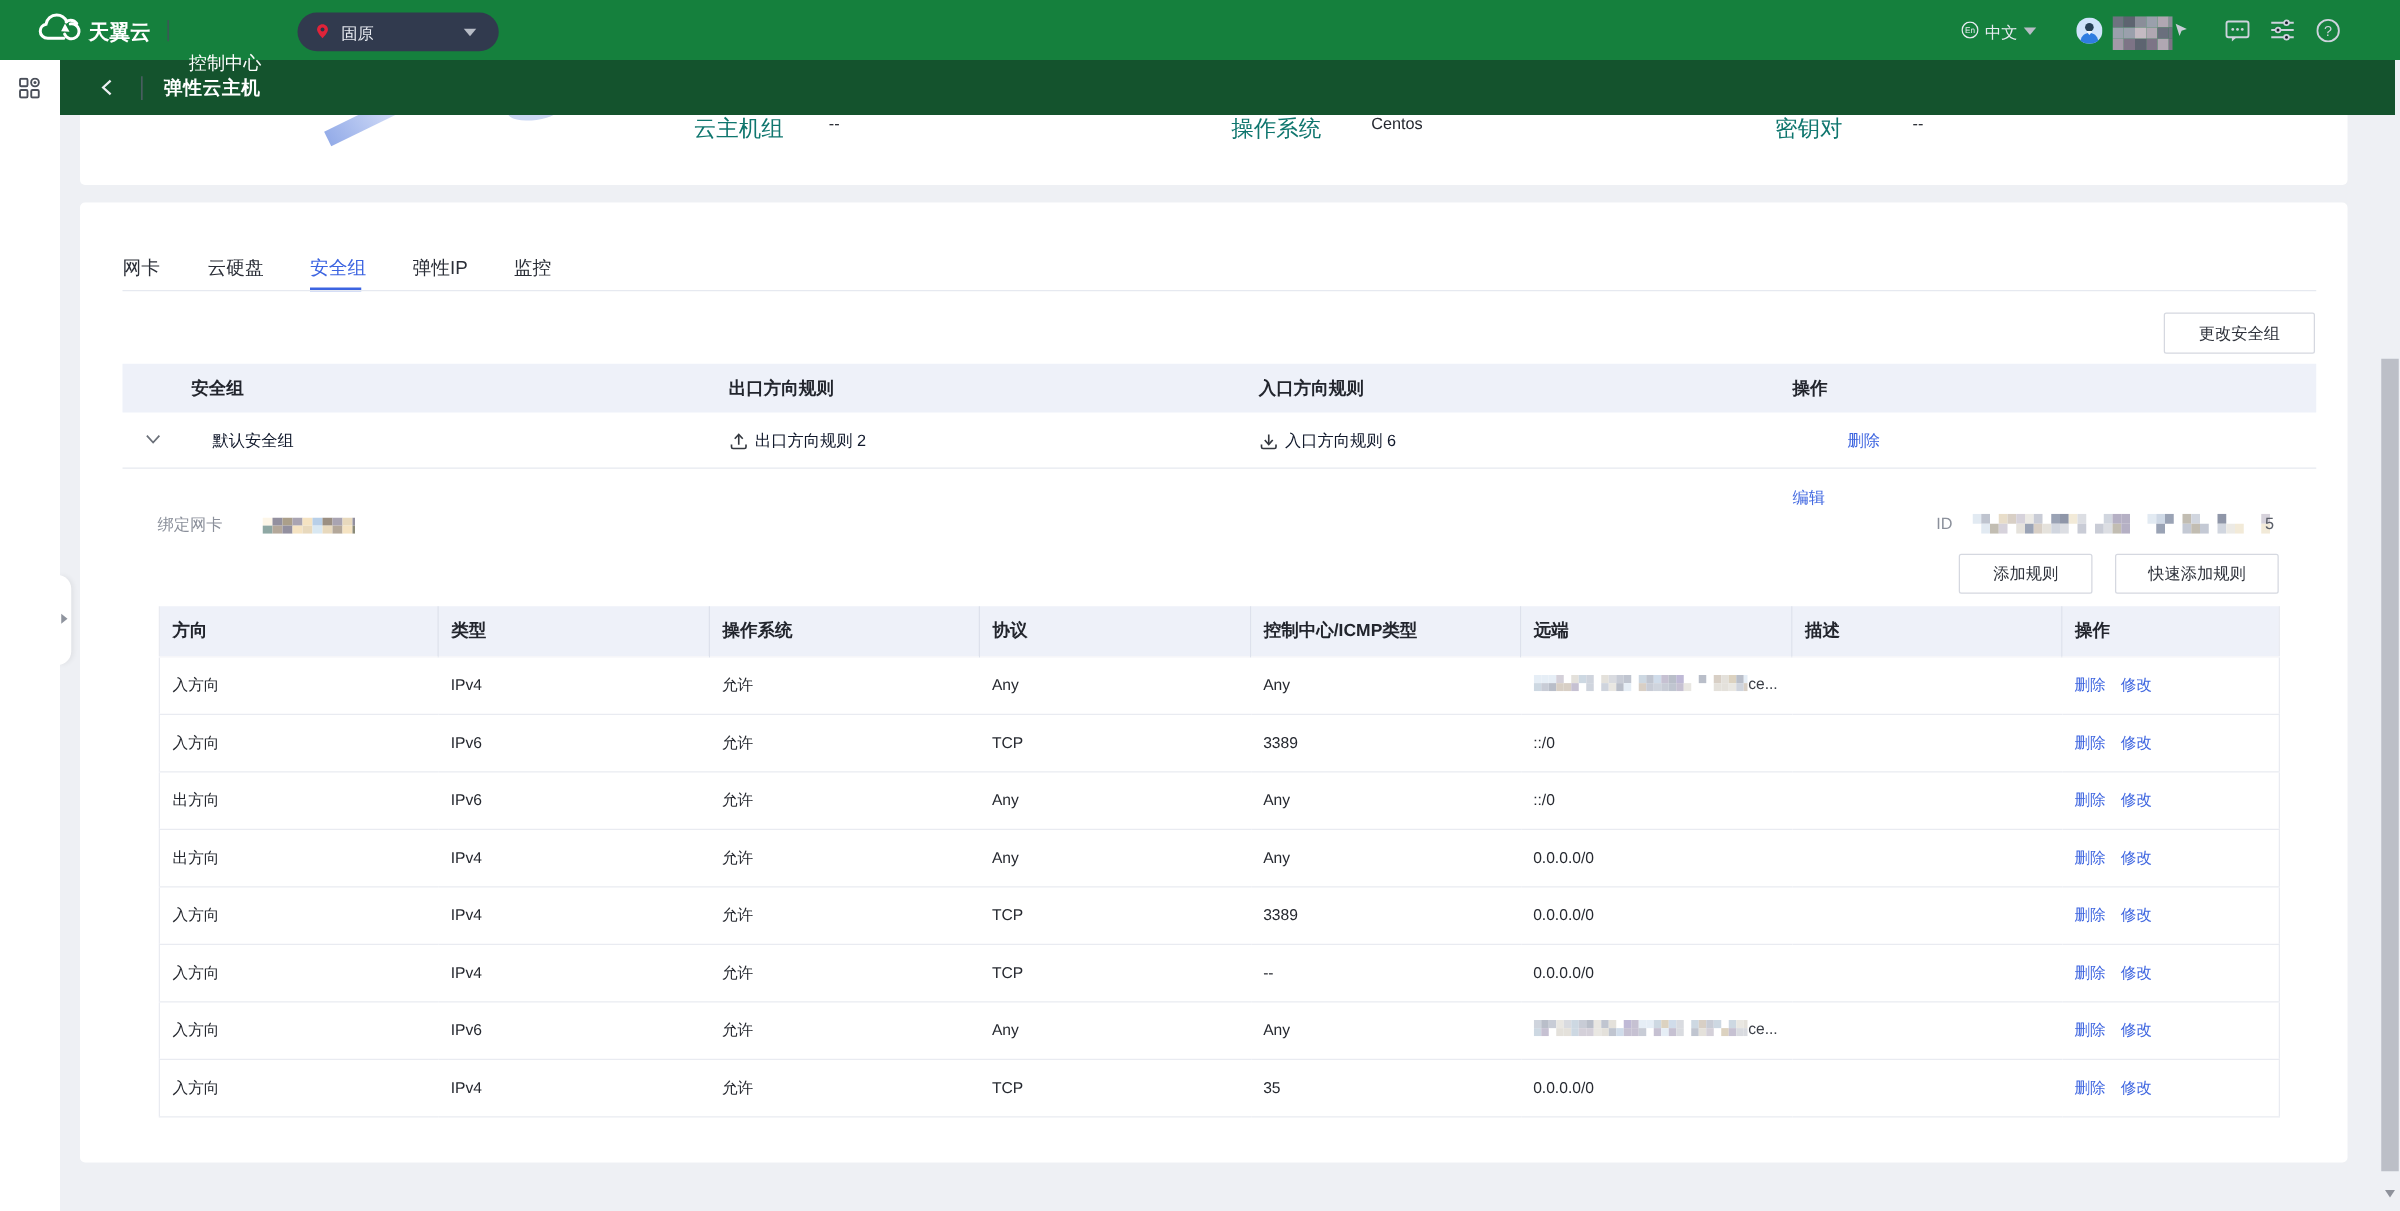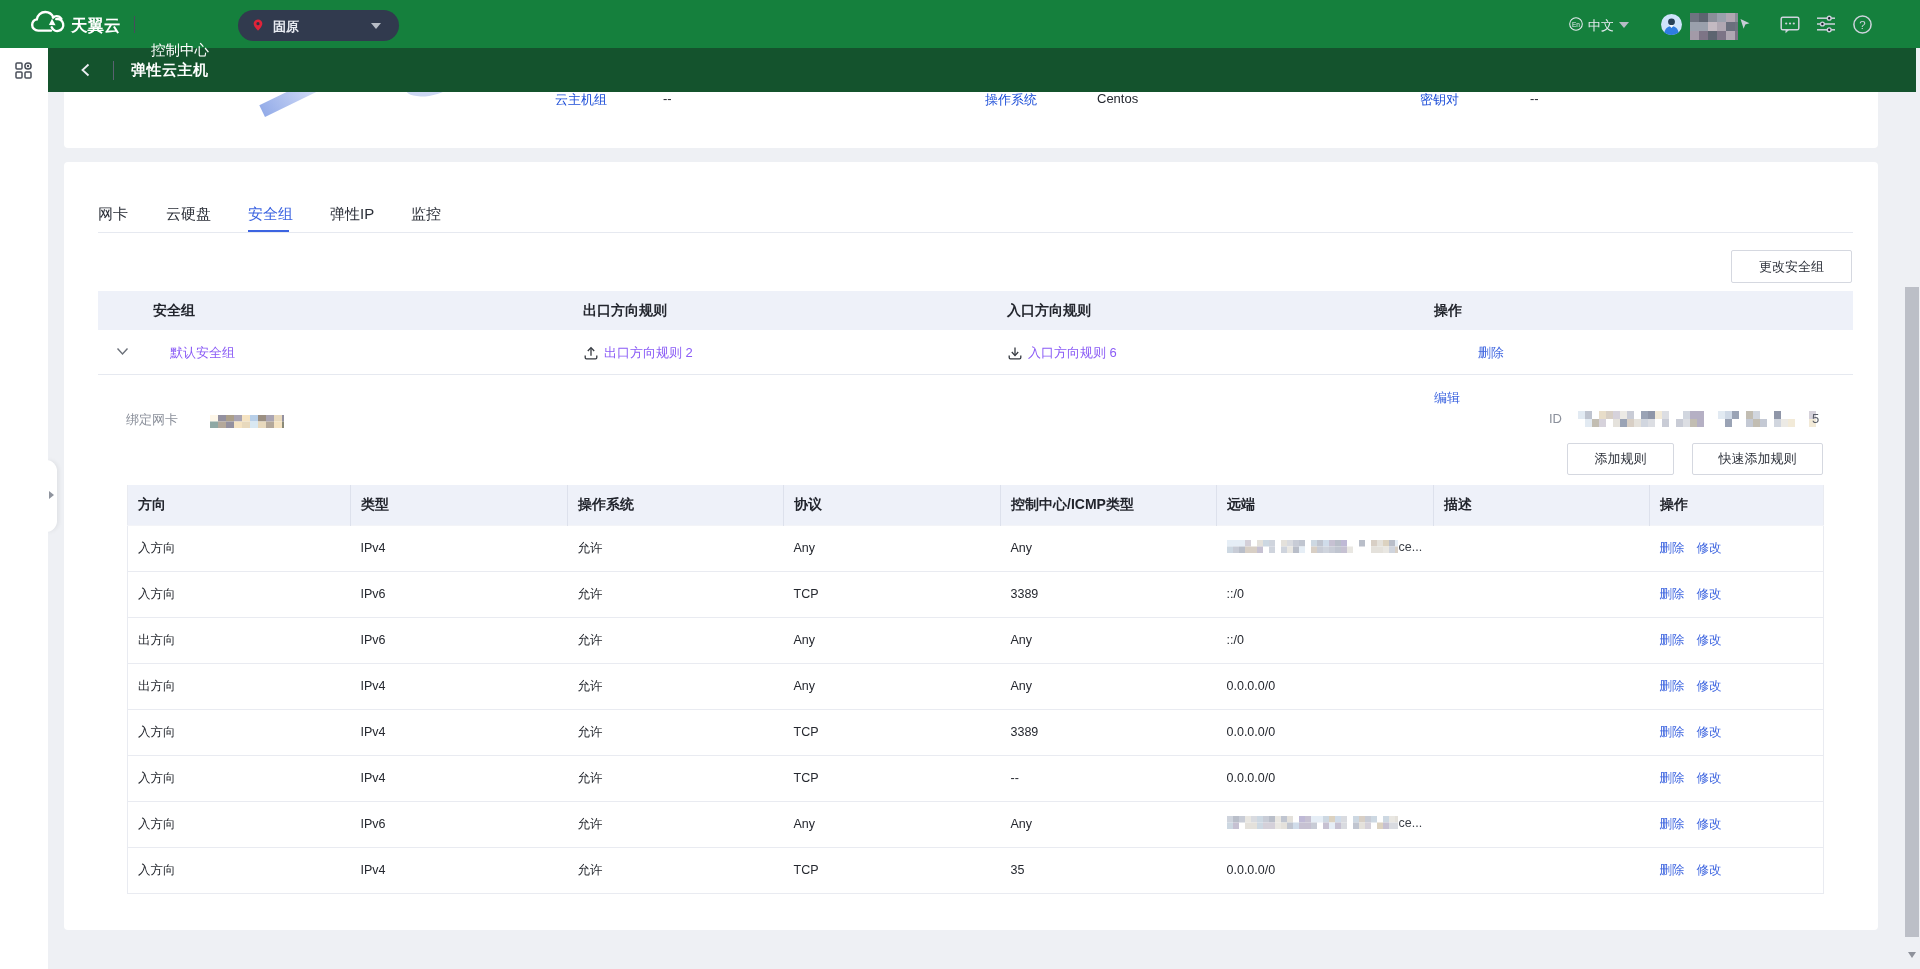--- a/index.html
+++ b/index.html
@@ -5,52 +5,52 @@
 <style>
 * { margin:0; padding:0; box-sizing:border-box; }
 html,body { width:1920px; height:969px; overflow:hidden; }
 body { font-family:"Liberation Sans",sans-serif; background:#eef0f4; position:relative;
        -webkit-font-smoothing:antialiased; }
 
 #topbar { position:absolute; left:0; top:0; width:1920px; height:48px; background:#15803d; z-index:30; }
 #topbar .logo-text { position:absolute; left:71px; top:15px; color:#fff; font-size:16.5px; font-weight:bold; }
 #topbar .vsep { position:absolute; left:134px; top:16px; width:1px; height:17px; background:#464d5c; }
 #topbar .console { position:absolute; left:151px; top:17px; color:#fff; font-size:14.5px; font-weight:normal;margin-top:24px; }
-#regionpill { position:absolute; left:238px; top:10px; width:161px; height:31px; background:#313a4e; border-radius:16px;font-weight:bold; }
+#regionpill { position:absolute; left:238px; top:10px; width:161px; height:31px; background:#313a4e; border-radius:16px; }
 #regionpill .rname { position:absolute; left:35px; top:8px; color:#e8ebf2; font-size:13px; }
 .caret { width:0; height:0; border-left:5px solid transparent; border-right:5px solid transparent; border-top:6px solid #b7bcc6; }
 #topbar .lang { position:absolute; left:1588px; top:17px; color:#e8ebf2; font-size:13px; }
 
 #subbar { position:absolute; left:0; top:48px; width:1916px; height:44px; background:#14532d; z-index:20; }
 #subbar .title { position:absolute; left:131px; top:13px; color:#fff; font-size:15px; font-weight:bold; letter-spacing:0.5px; }
 #subbar .vsep { position:absolute; left:113px; top:13px; width:1px; height:19px; background:#5a6171; }
 
 #sidebar { position:absolute; left:0; top:48px; width:48px; height:921px; background:#fff; z-index:25; }
 #handle { position:absolute; left:46px; top:460px; width:11px; height:72px; background:#fff; border-radius:0 13px 13px 0; z-index:24; box-shadow:2px 0 4px rgba(0,0,0,0.06); }
 #handle .tri { position:absolute; left:3px; top:31px; width:0; height:0; border-top:4.5px solid transparent; border-bottom:4.5px solid transparent; border-left:5.5px solid #8f949e; }
 
 .card { position:absolute; background:#fff; border-radius:4px; }
 #card1 { left:64px; top:92px; width:1814px; height:56px; border-radius:0 0 4px 4px; overflow:hidden; }
-.kv-label { position:absolute; top:-1px; color:#1d4ed8; font-size:13px; }
+.kv-label { position:absolute; top:-1px; color:#0f766e; font-size:18px; }
 .kv-value { position:absolute; top:-1px; color:#252830; font-size:13px; }
 #card2 { left:64px; top:162px; width:1814px; height:768px;padding-left:36px; }
 
 .tab { position:absolute; top:43px; font-size:15px; color:#2a2e37; }
 .tab.active { color:#3c64e1; }
 #tabline { position:absolute; left:34px; top:70px; width:1755px; height:1px; background:#e6e9f0; }
 #tabunderline { position:absolute; left:184px; top:68px; width:41px; height:3px; background:#3c64e1; }
 
 .btn { position:absolute; background:#fff; border:1px solid #d5d8e0; border-radius:2px; font-size:13px; color:#2e323b; text-align:center; font-family:"Liberation Sans",sans-serif; }
 
 #ohead { position:absolute; left:34px; top:129px; width:1755px; height:39px; background:#eef1f9; }
 #ohead span { position:absolute; top:11px; font-size:14px; font-weight:bold; color:#22252d; }
 .olink { font-size:13px; color:#3f66e0; }
 #orow .cell.olink { color:#3f66e0; }
 #orow { position:absolute; left:34px; top:168px; width:1755px; height:45px; border-bottom:1px solid #e6e9f0; }
-#orow .cell { position:absolute; top:14px; font-size:13px; color:#8b5cf6; }
+#orow .cell { position:absolute; top:14px; font-size:13px; color:#0f172a; }
 
 .glabel { position:absolute; font-size:13px; color:#8b909b; }
 
 #itable { position:absolute; left:63px; top:323px; width:1696px; border-collapse:collapse; table-layout:fixed;
           border-left:1px solid #e9ebf1; border-right:1px solid #e9ebf1; }
 #itable th { height:40px; background:#eef1f9; text-align:left; padding:0 0 0 10px; font-size:14px; color:#22252d;
              border-right:1px solid #dde1ec; font-weight:bold; }
 #itable th:last-child { border-right:none; }
 #itable td { height:46px; padding:0 0 0 10px; font-size:12.5px; color:#25282f; border-bottom:1px solid #e9ebf1; background:#fff; }
 #itable tr.first td { border-top:1px solid #f3f4f8; }

